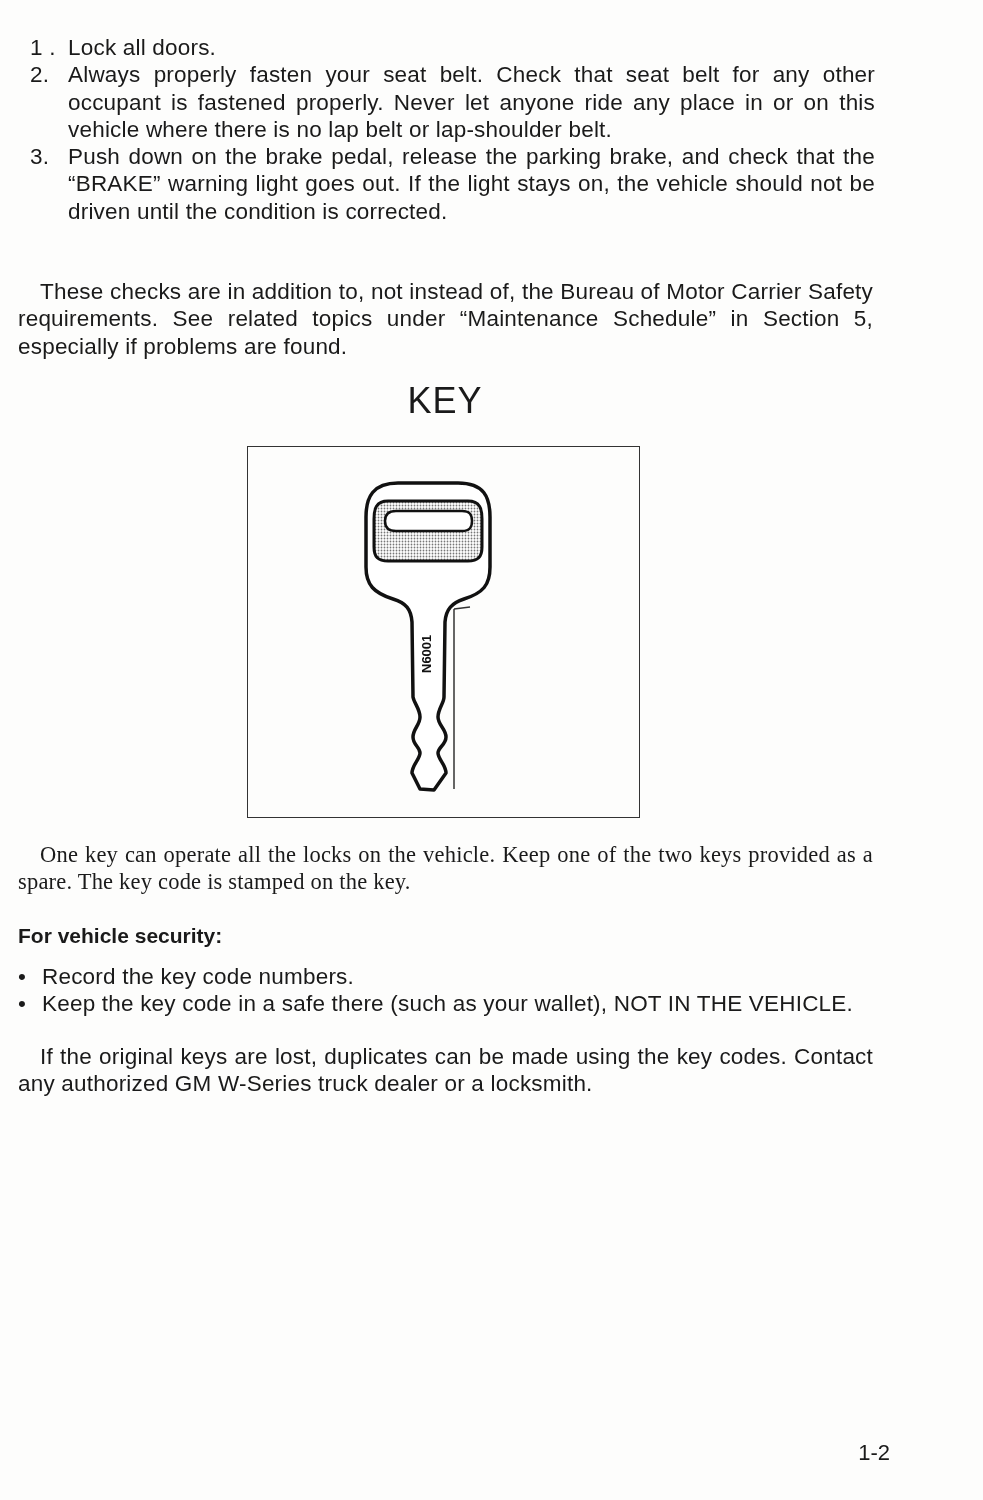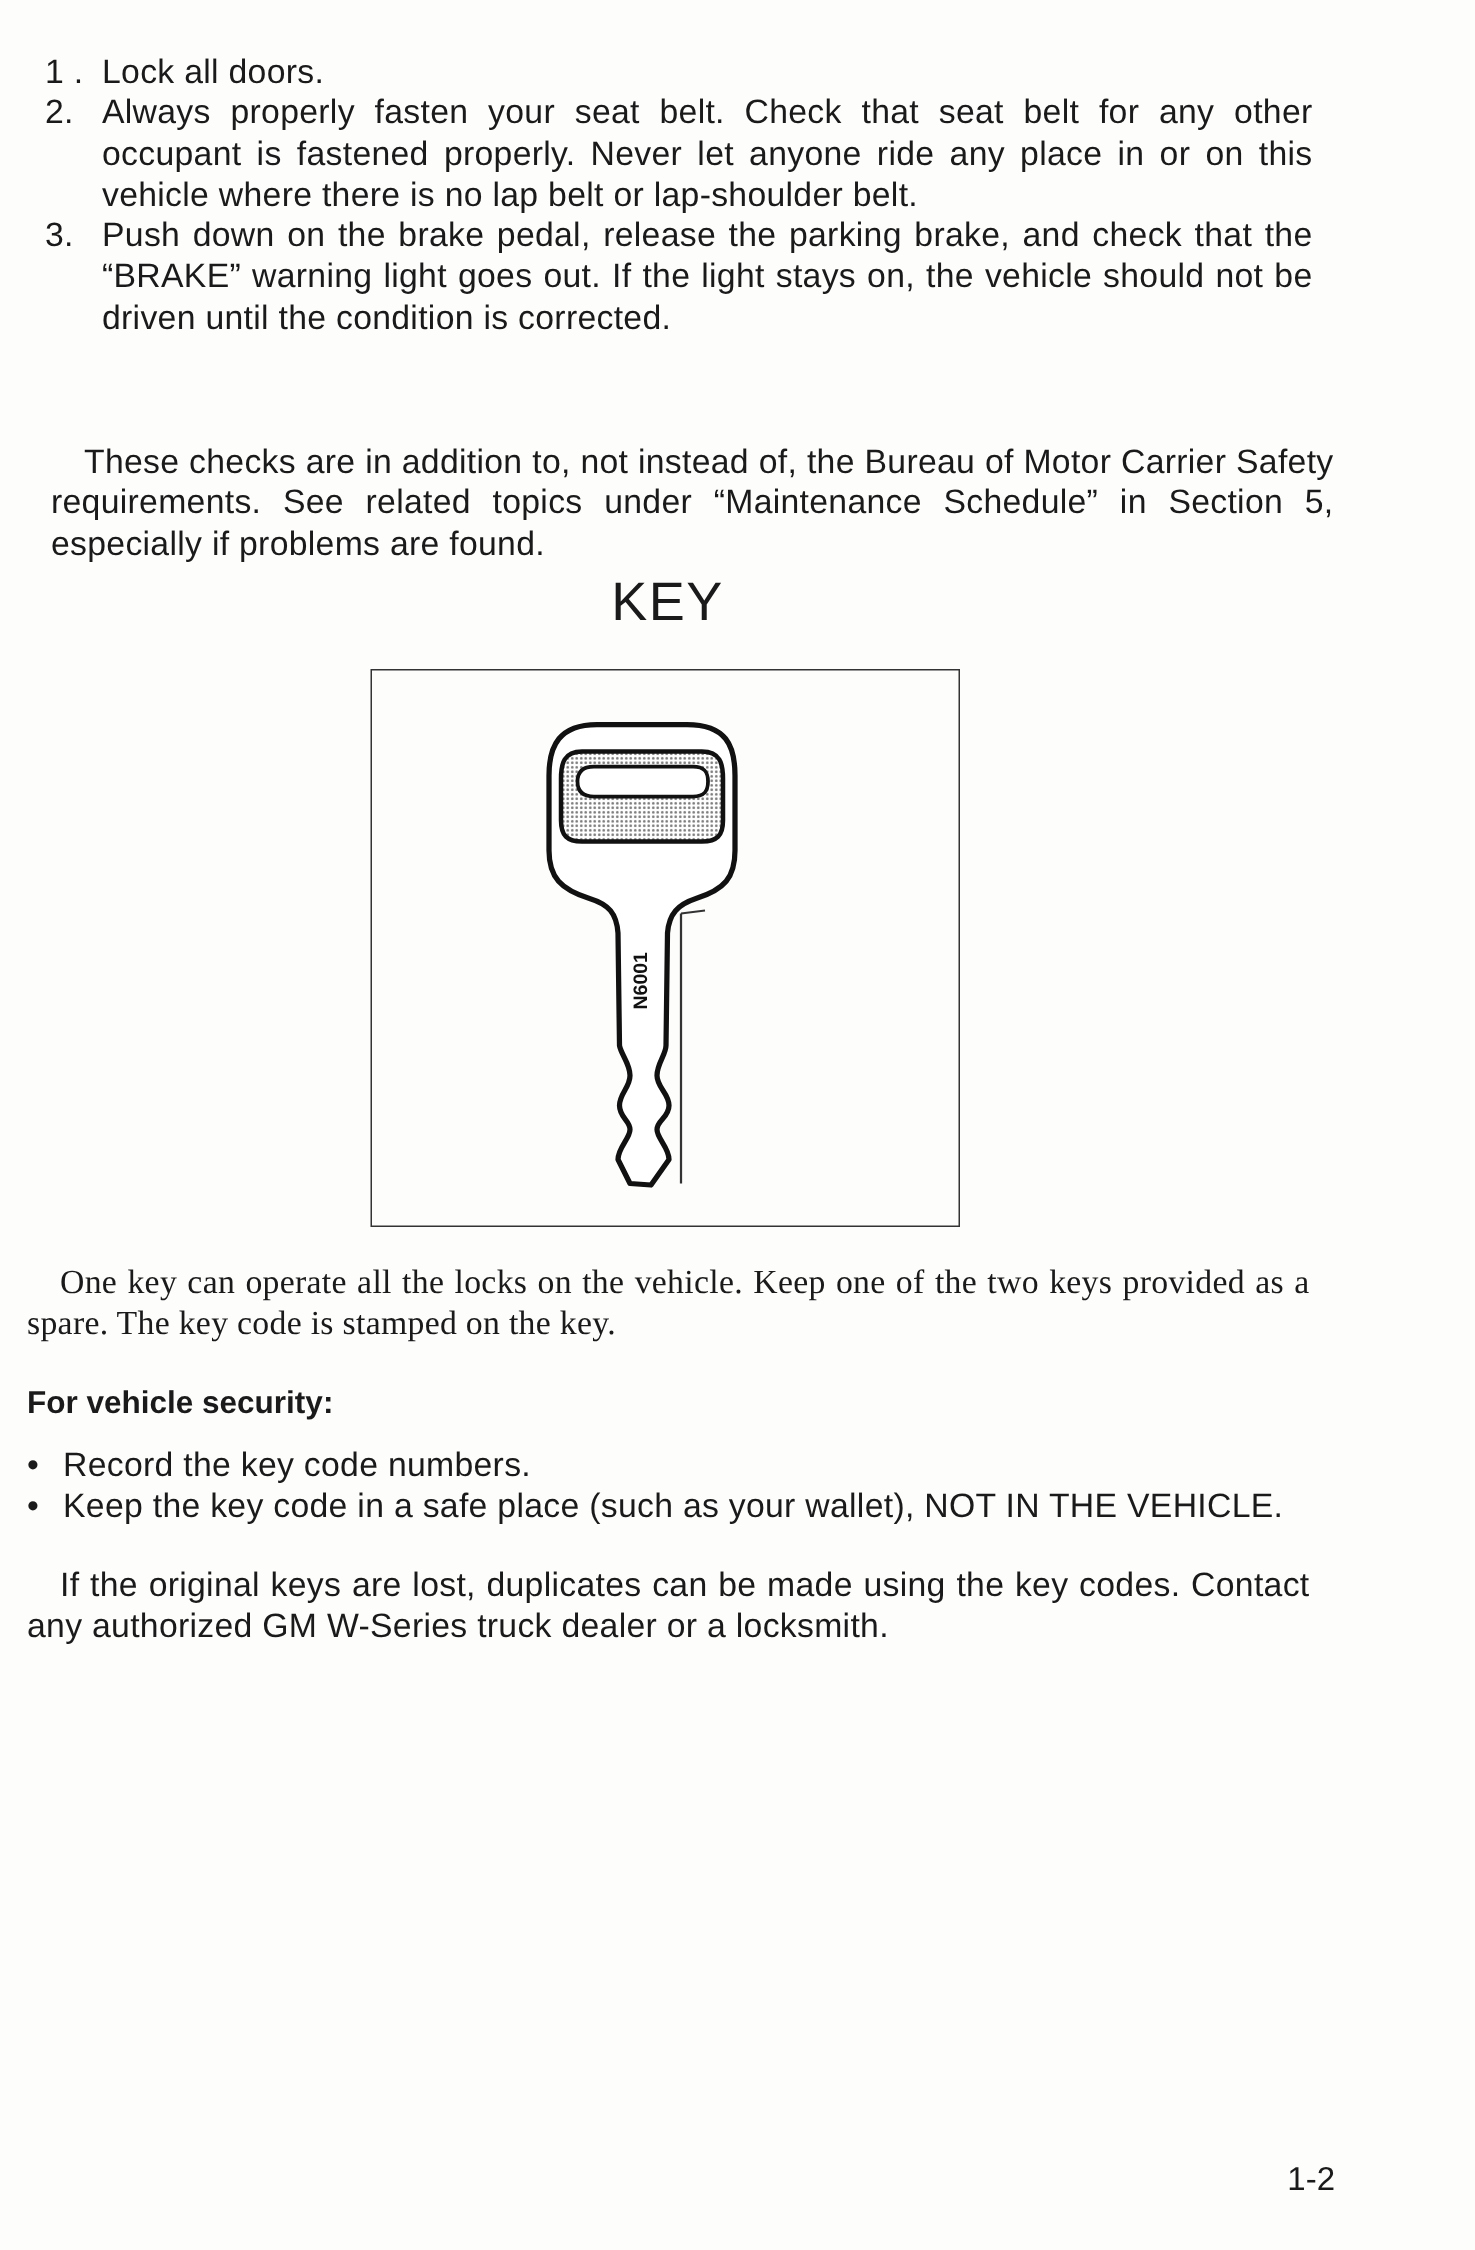--- a/index.html
+++ b/index.html
@@ -38,21 +38,21 @@
   <div class="li">
     <span class="num">2.</span>
     <span class="body-t">Always properly fasten your seat belt. Check that seat belt for any other occupant is fastened properly. Never let anyone ride any place in or on this vehicle where there is no lap belt or lap-shoulder belt.</span>
   </div>
   <div class="li">
     <span class="num">3.</span>
     <span class="body-t">Push down on the brake pedal, release the parking brake, and check that the “BRAKE” warning light goes out. If the light stays on, the vehicle should not be driven until the condition is corrected.</span>
   </div>
 </div>
 
-<p class="para txt" id="p1" style="margin:16px">These checks are in addition to, not instead of, the Bureau of Motor Carrier Safety requirements. See related topics under “Maintenance Schedule” in Section 5, especially if problems are found.</p>
+<p class="para txt" id="p1" style="margin:0">These checks are in addition to, not instead of, the Bureau of Motor Carrier Safety requirements. See related topics under “Maintenance Schedule” in Section 5, especially if problems are found.</p>
 
 <div class="heading">KEY</div>
 
 <div class="fig">
   <svg width="390" height="369" viewBox="0 0 390 369">
     <defs>
       <pattern id="dots" width="3" height="3" patternUnits="userSpaceOnUse">
         <rect width="3" height="3" fill="#fff"></rect>
         <circle cx="1.5" cy="1.5" r="0.9" fill="#777"></circle>
       </pattern>
@@ -78,19 +78,19 @@
 
 <div class="subhead">For vehicle security:</div>
 
 <div class="bullets txt">
   <div class="bul">
     <span class="dot">•</span>
     <span class="body-t">Record the key code numbers.</span>
   </div>
   <div class="bul">
     <span class="dot">•</span>
-    <span class="body-t">Keep the key code in a safe place (such as your wallet), NOT IN THE VEHICLE.</span>
+    <span class="body-t">Keep the key code in a safe there (such as your wallet), NOT IN THE VEHICLE.</span>
   </div>
 </div>
 
 <p class="para txt" id="p3" style="margin:0">If the original keys are lost, duplicates can be made using the key codes. Contact any authorized GM W-Series truck dealer or a locksmith.</p>
 
 <div class="pagenum">1-2</div>
 
 </body></html>

